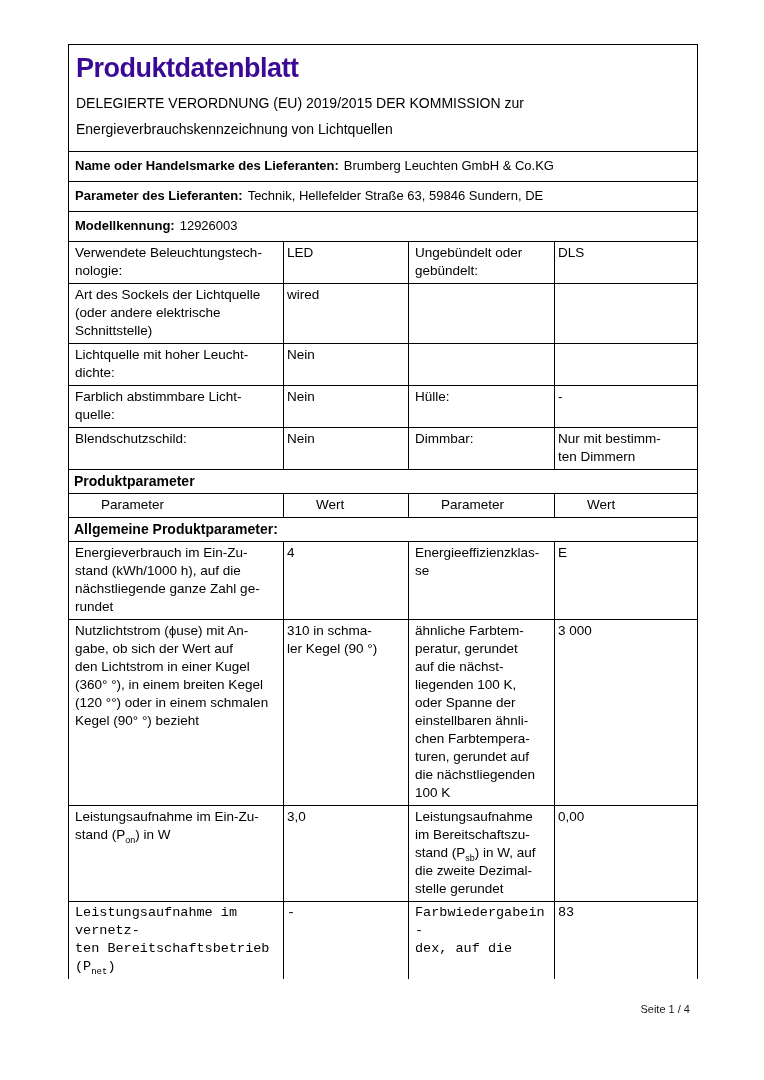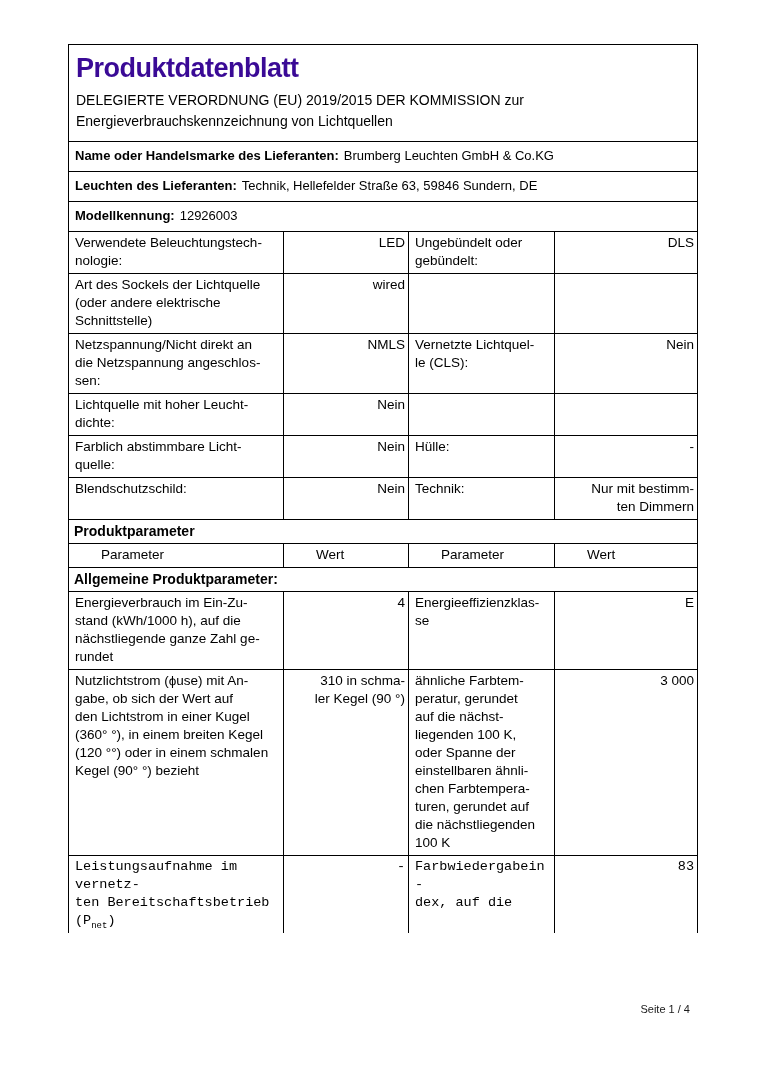--- a/index.html
+++ b/index.html
@@ -19,32 +19,32 @@
     table-layout:fixed;
   }
   td {
     border:1px solid #000;
     vertical-align:top;
     font-size:13.5px;
     line-height:18px;
     padding:2px 5px 3px 6px;
     word-wrap:break-word;
   }
-  td.c { text-align:right; padding-left:3px; padding-right:3px; }
+  td.c { text-align:left; padding-left:3px; padding-right:3px; }
 
   tr.head td { padding:7px 8px 9px 7px; }
   .title {
     color:#3a0a96;
     font-weight:bold;
     font-size:27px;
     line-height:33px;
     letter-spacing:-0.5px;
     margin-bottom:5px;
   }
-  .subtitle { font-size:14px; line-height:21px; }
+  .subtitle { font-size:14px; line-height:26px; }
 
   tr.info td { font-size:13px; line-height:18px; padding:5px 6px 6px; }
   tr.info.art td { padding:4px 6px 3px; }
   .b { font-weight:bold; }
   .v { margin-left:5px; }
 
   tr.hdr td { text-align:left; font-weight:bold; font-size:14px; padding:2px 5px 3px; }
   tr.cols td { font-size:13.5px;padding-left:32px; }
 
   tr.cut td { border-bottom:none;font-family:Liberation Mono, monospace; }
@@ -73,60 +73,54 @@
       <td colspan="4">
         <div class="title">Produktdatenblatt</div>
         <div class="subtitle">DELEGIERTE VERORDNUNG (EU) 2019/2015 DER KOMMISSION zur<br>Energieverbrauchskennzeichnung von Lichtquellen</div>
       </td>
     </tr>
 
     <tr class="info">
       <td colspan="4"><span class="b">Name oder Handelsmarke des Lieferanten:</span><span class="v">Brumberg Leuchten GmbH &amp; Co.KG</span></td>
     </tr>
     <tr class="info">
-      <td colspan="4"><span class="b">Leuchten des Lieferanten:</span><span class="v">Technik, Hellefelder Straße 63, 59846 Sundern, DE</span></td>
+      <td colspan="4"><span class="b">Parameter des Lieferanten:</span><span class="v">Technik, Hellefelder Straße 63, 59846 Sundern, DE</span></td>
     </tr>
     <tr class="info">
       <td colspan="4"><span class="b">Modellkennung:</span><span class="v">12926003</span></td>
     </tr>
 
     <tr>
       <td>Verwendete Beleuchtungstech-<br>nologie:</td>
       <td class="c">LED</td>
       <td>Ungebündelt oder<br>gebündelt:</td>
       <td class="c">DLS</td>
     </tr>
     <tr>
       <td>Art des Sockels der Lichtquelle<br>(oder andere elektrische<br>Schnittstelle)</td>
       <td class="c">wired</td>
       <td></td>
       <td class="c"></td>
     </tr>
     <tr>
-      <td>Netzspannung/Nicht direkt an<br>die Netzspannung angeschlos-<br>sen:</td>
-      <td class="c">NMLS</td>
-      <td>Vernetzte Lichtquel-<br>le (CLS):</td>
-      <td class="c">Nein</td>
-    </tr>
-    <tr>
       <td>Lichtquelle mit hoher Leucht-<br>dichte:</td>
       <td class="c">Nein</td>
       <td></td>
       <td class="c"></td>
     </tr>
     <tr>
       <td>Farblich abstimmbare Licht-<br>quelle:</td>
       <td class="c">Nein</td>
       <td>Hülle:</td>
       <td class="c">-</td>
     </tr>
     <tr>
       <td>Blendschutzschild:</td>
       <td class="c">Nein</td>
-      <td>Technik:</td>
+      <td>Dimmbar:</td>
       <td class="c">Nur mit bestimm-<br>ten Dimmern</td>
     </tr>
 
     <tr class="hdr">
       <td colspan="4">Produktparameter</td>
     </tr>
     <tr class="cols">
       <td>Parameter</td>
       <td>Wert</td>
       <td>Parameter</td>
@@ -141,20 +135,26 @@
       <td class="c">4</td>
       <td>Energieeffizienzklas-<br>se</td>
       <td class="c">E</td>
     </tr>
     <tr>
       <td>Nutzlichtstrom (ϕuse) mit An-<br>gabe, ob sich der Wert auf<br>den Lichtstrom in einer Kugel<br>(360° °), in einem breiten Kegel<br>(120 °°) oder in einem schmalen<br>Kegel (90° °) bezieht</td>
       <td class="c">310 in schma-<br>ler Kegel (90 °)</td>
       <td>ähnliche Farbtem-<br>peratur, gerundet<br>auf die nächst-<br>liegenden 100 K,<br>oder Spanne der<br>einstellbaren ähnli-<br>chen Farbtempera-<br>turen, gerundet auf<br>die nächstliegenden<br>100 K</td>
       <td class="c">3 000</td>
     </tr>
+    <tr>
+      <td>Leistungsaufnahme im Ein-Zu-<br>stand (P<sub>on</sub>) in W</td>
+      <td class="c">3,0</td>
+      <td>Leistungsaufnahme<br>im Bereitschaftszu-<br>stand (P<sub>sb</sub>) in W, auf<br>die zweite Dezimal-<br>stelle gerundet</td>
+      <td class="c">0,00</td>
+    </tr>
     <tr class="cut">
       <td>Leistungsaufnahme im vernetz-<br>ten Bereitschaftsbetrieb (P<sub>net</sub>)</td>
       <td class="c">-</td>
       <td>Farbwiedergabein-<br>dex, auf die</td>
       <td class="c">83</td>
     </tr>
   </tbody>
     </table>
 
   <div class="footer">Seite 1 / 4</div>

